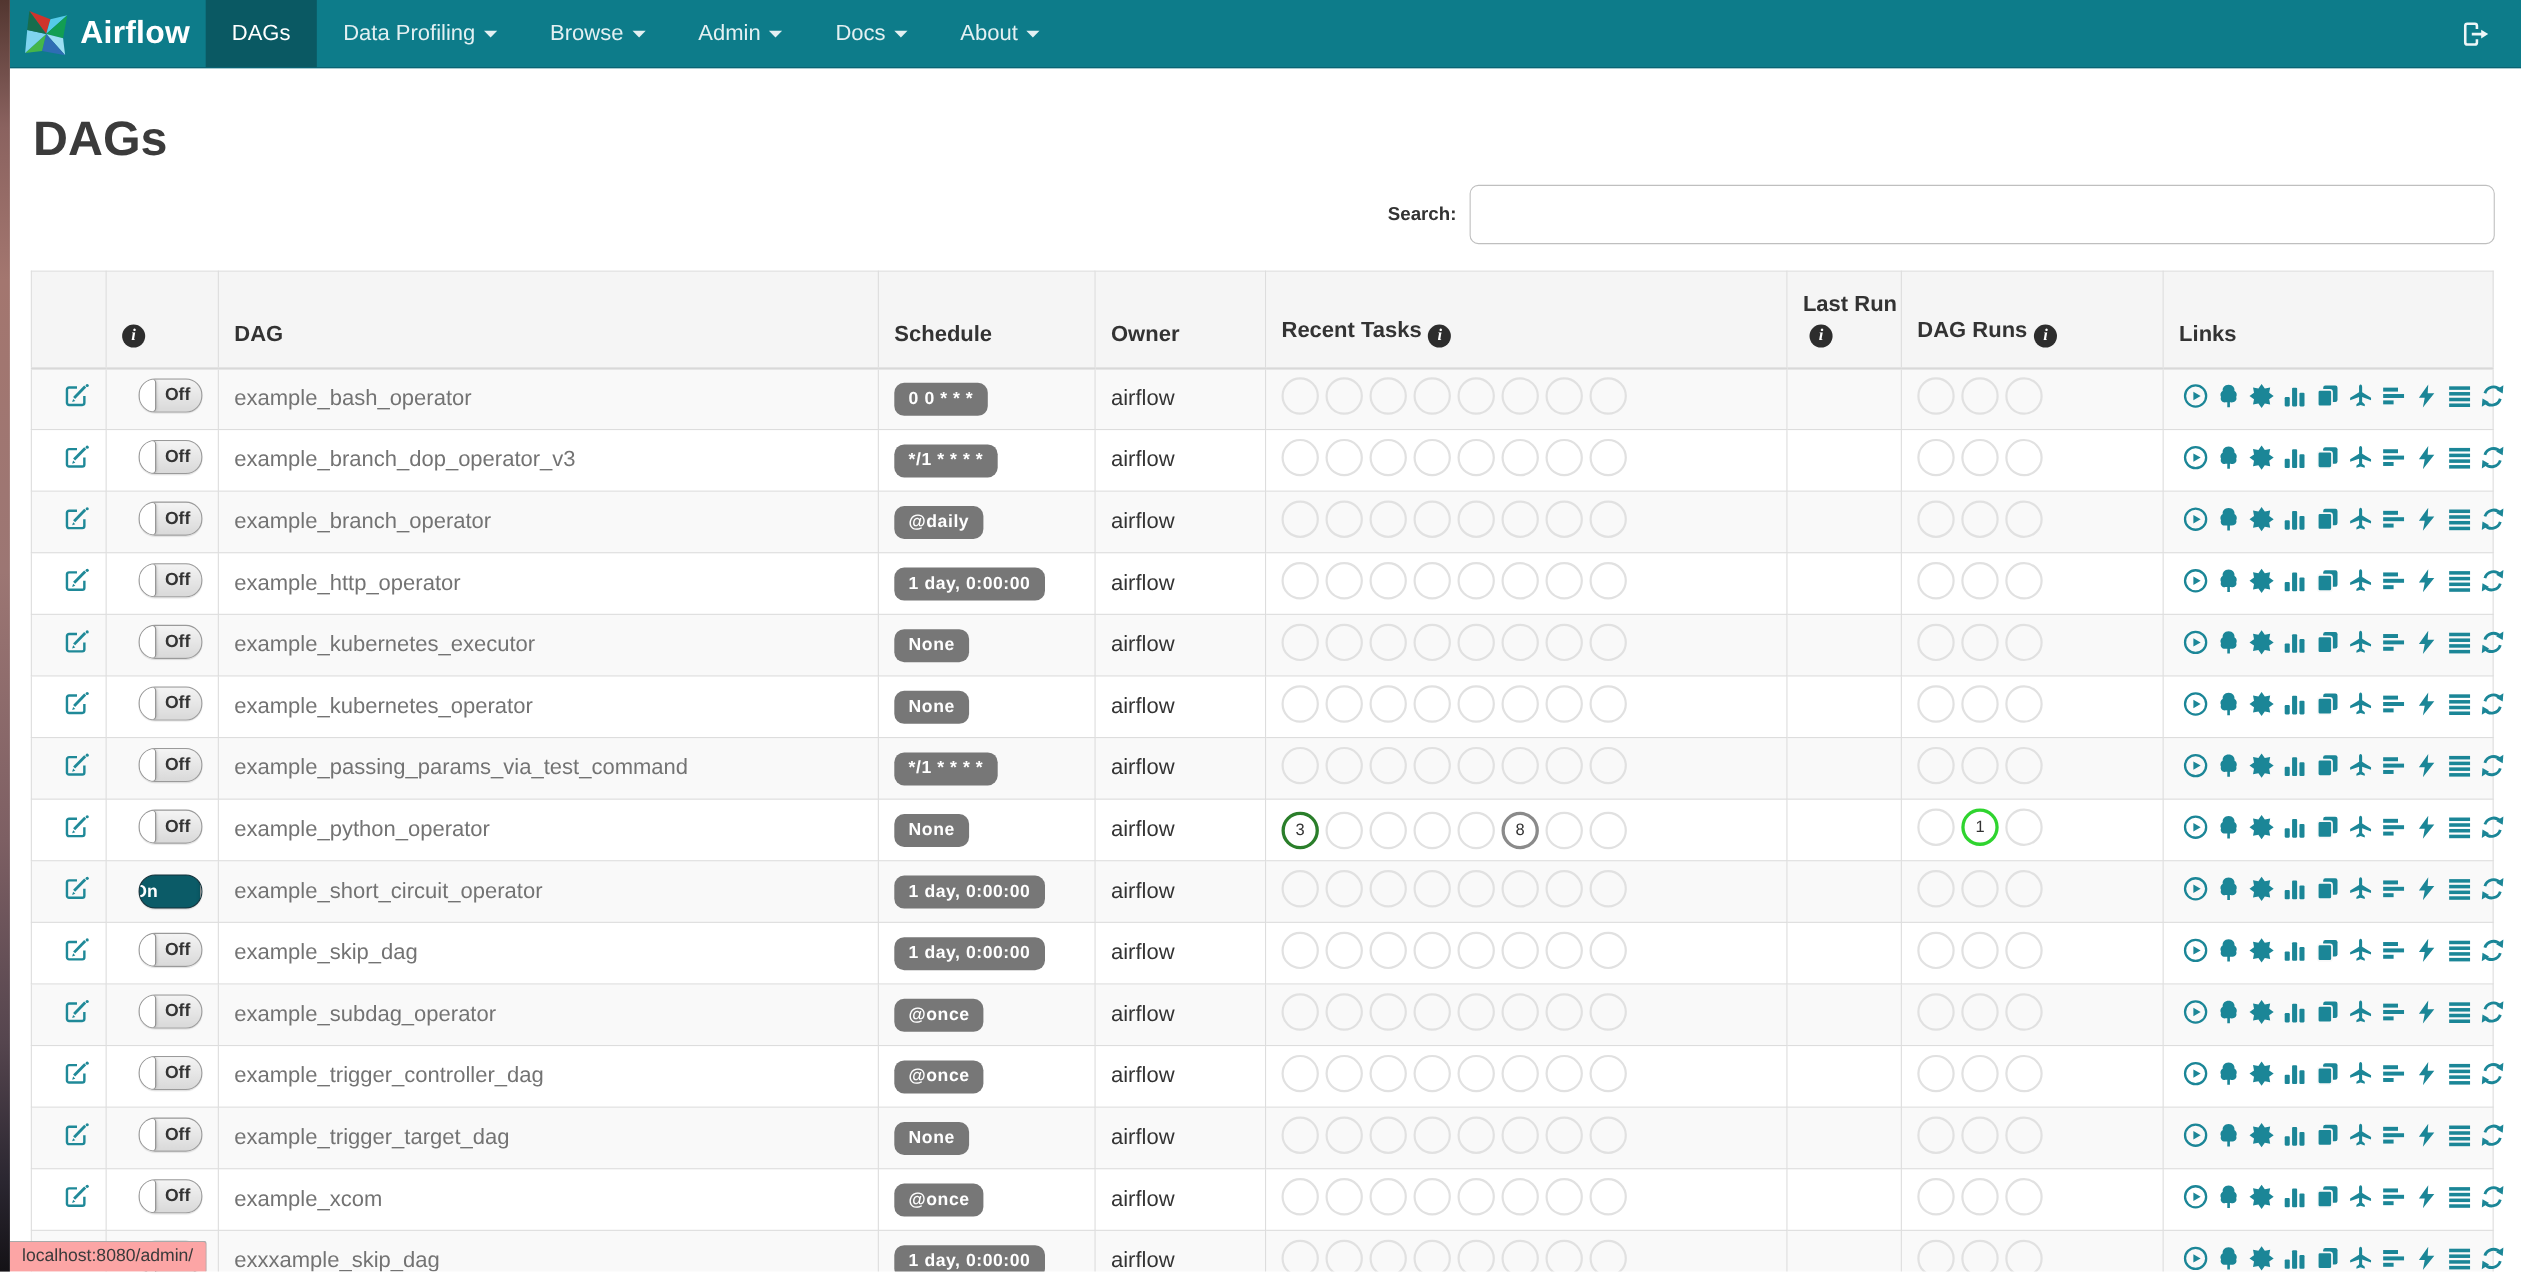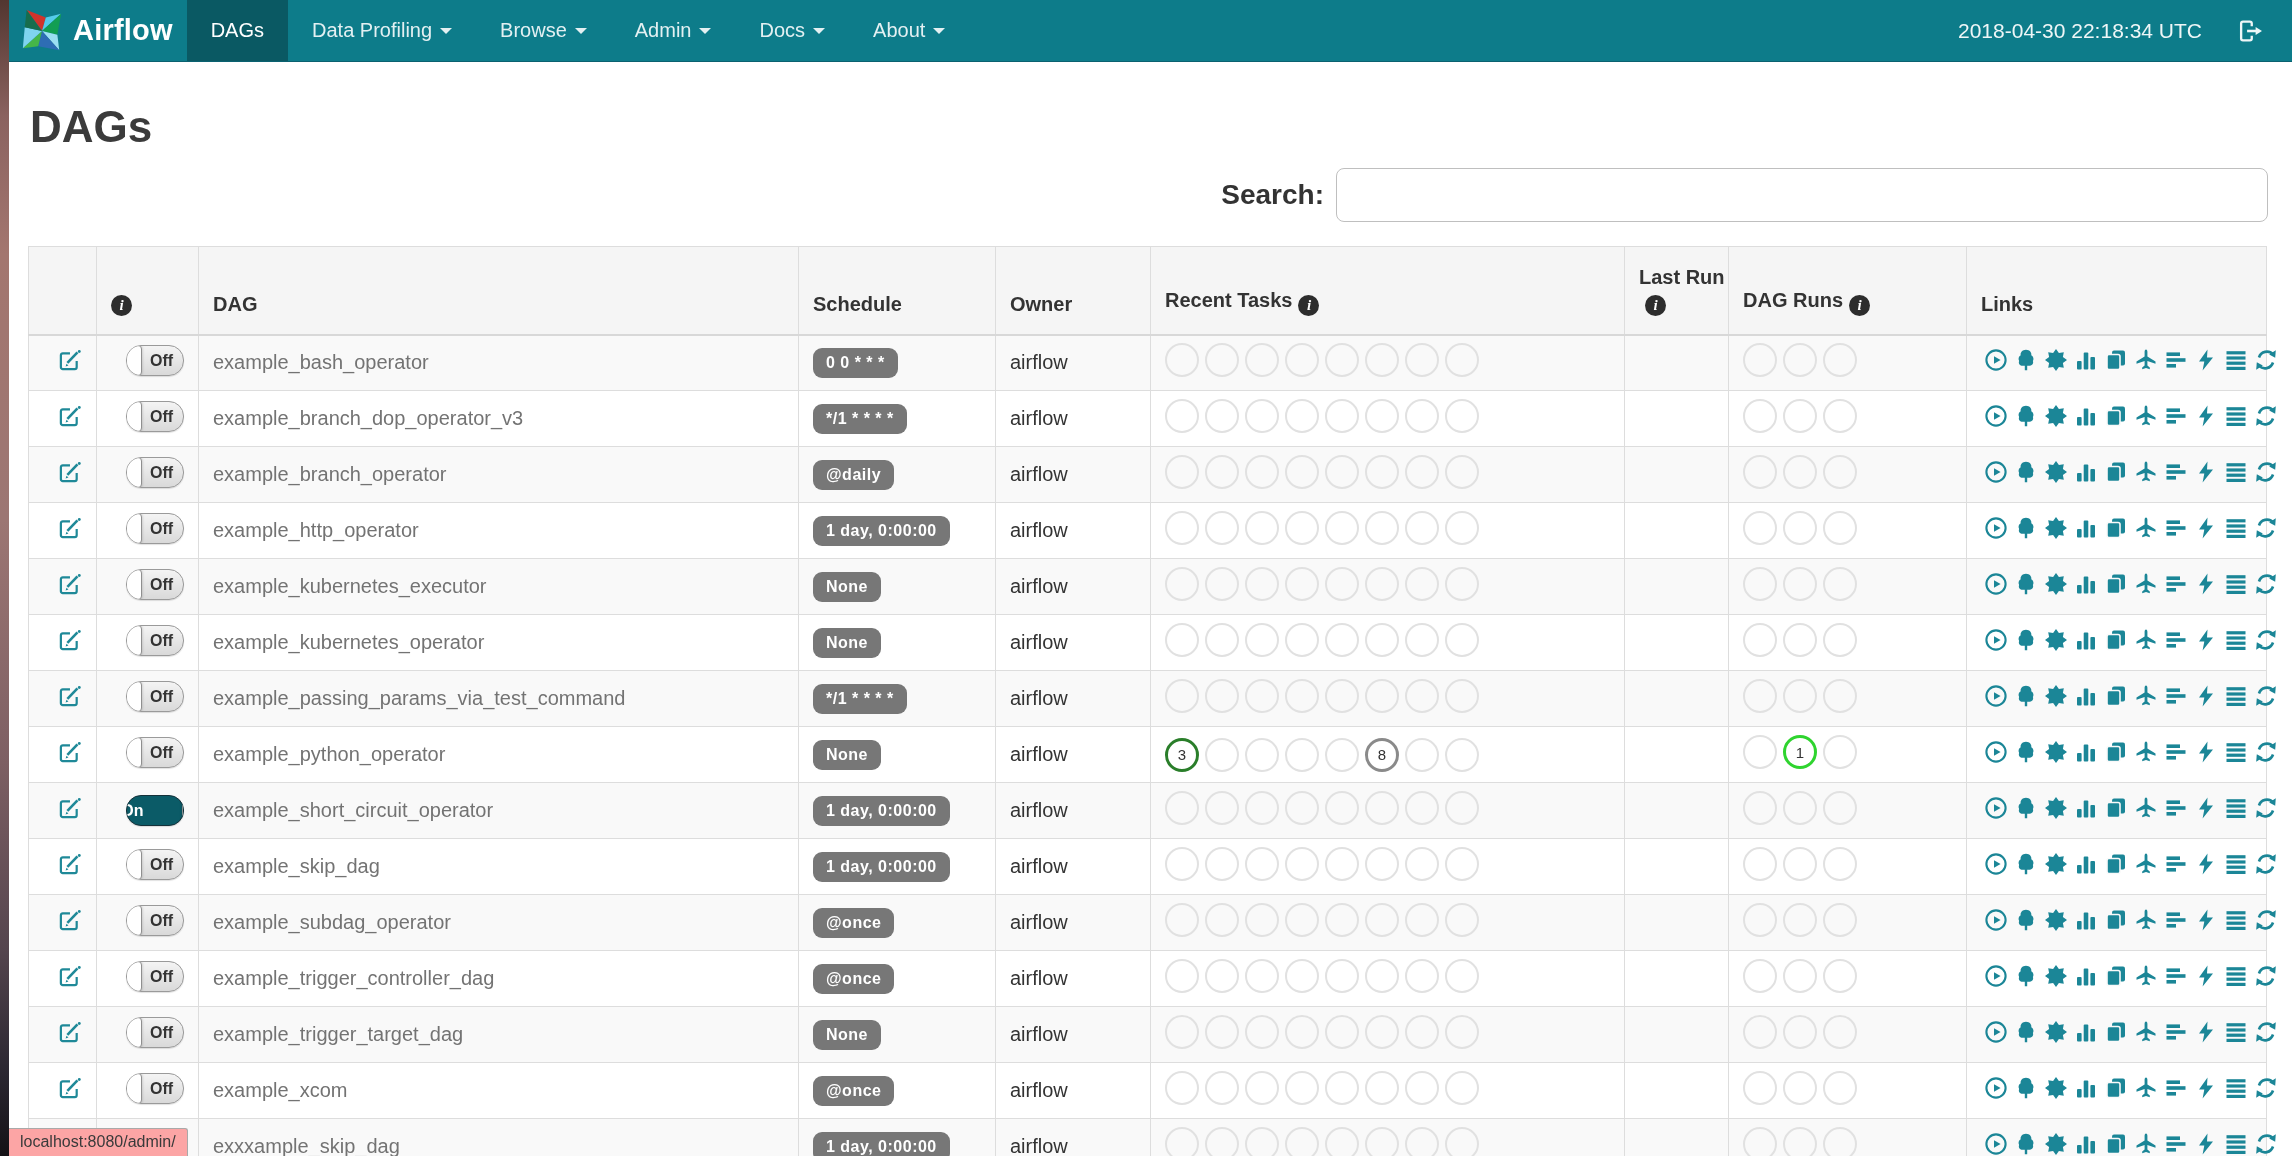--- a/index.html
+++ b/index.html
@@ -26,21 +26,21 @@
            border-left:6px solid transparent; border-right:6px solid transparent;
            border-top:6px solid #e3f0f2; }
   .nav-spacer { flex:1; }
   .utc-clock { display:flex; align-items:center; color:#eef6f7; font-size:21px; padding-right:34px; }
   .logout-btn { display:flex; align-items:center; padding-right:28px; cursor:pointer; color:#eef6f7; }
   .logout-btn svg { width:28px; height:28px; }
 
   
   .page-title { font-size:44px; font-weight:bold; color:#3b3b3b; margin:40px 0 0 21px; }
   .search-row { display:flex; justify-content:flex-end; align-items:center; margin:16px 24px 0 0; }
-  .search-label { font-size:28px; font-weight:bold; margin-right:12px; }
+  .search-label { font-size:17px; font-weight:bold; margin-right:12px; }
   .search-input { width:932px; height:54px; border:1px solid #bfbfbf; border-radius:8px;
                   font-size:20px; padding:0 16px; outline:none; background:#fff;
                   font-family:"Liberation Sans", sans-serif; }
 
   
   table.dags { margin:24px 0 0 19px; width:2238px; border-collapse:collapse; table-layout:fixed;
                font-size:20px; }
   table.dags th, table.dags td { border:1px solid #ddd; }
   table.dags th { background:#f5f5f5; height:88px; vertical-align:bottom; text-align:left;
                   font-weight:bold; color:#333; padding:0 0 18px 14px; border-bottom:2px solid #d8d8d8; }
@@ -190,21 +190,20 @@
       <a class="nav-item">
           <span>Docs</span>
           <span class="caret"></span>
         </a>
       <a class="nav-item">
           <span>About</span>
           <span class="caret"></span>
         </a>
     </div>
     <div class="nav-spacer"></div>
-    <div class="utc-clock">2018-04-30 22:18:34 UTC</div>
     <a class="logout-btn">
       <svg viewBox="0 0 24 24" style="color:#eef6f7">
           <use href="#sym-logout"></use>
         </svg>
     </a>
   </div>
 
   <h2 class="page-title">DAGs</h2>
 
   <div class="search-row">

